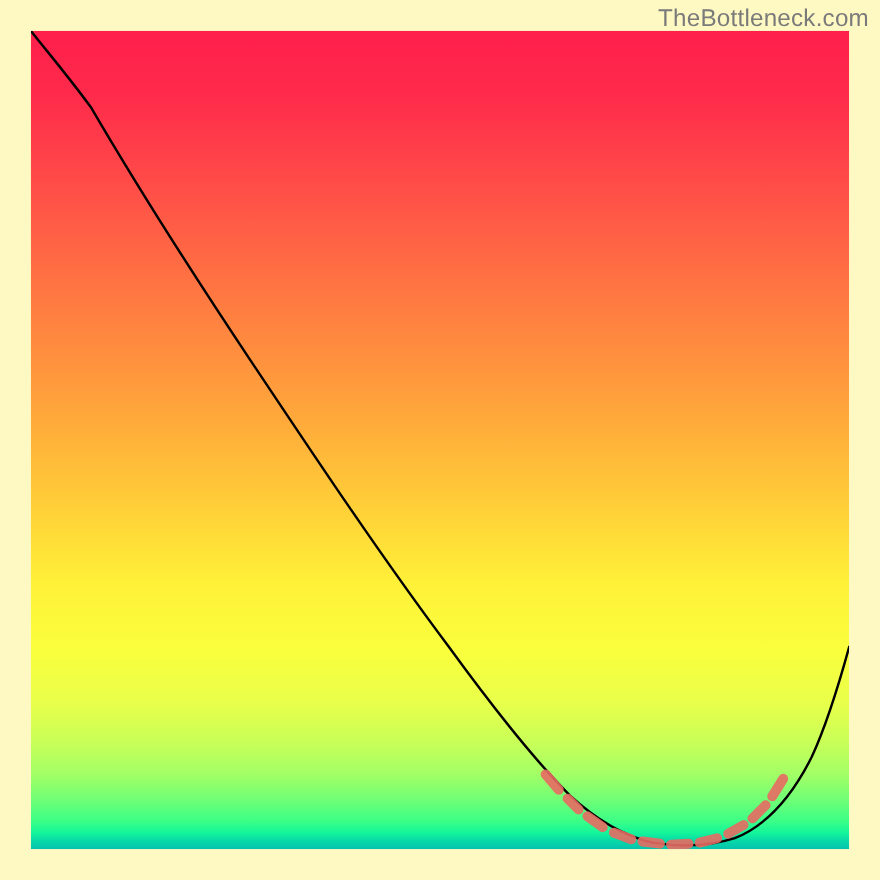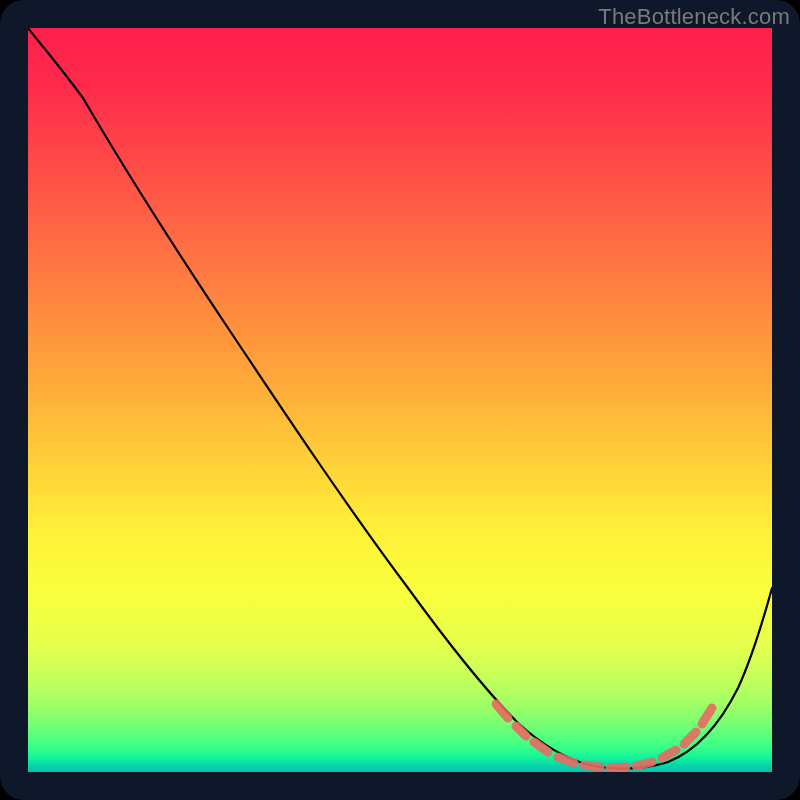--- a/index.html
+++ b/index.html
@@ -1,22 +1,21 @@
 <!DOCTYPE html>
 <html><head>
 <meta charset="utf-8">
 <style>
   * { margin: 0; padding: 0; box-sizing: border-box; }
   html, body { width: 800px; height: 800px; overflow: hidden; background: #000; }
   .frame {
     position: relative;
     width: 800px;
     height: 800px;
-    background: #0f172a;
-    border-radius: 24px;
+    background: #fef9c3;
   }
   .plot-area {
     position: absolute;
     left: 28px;
     top: 28px;
     width: 744px;
     height: 744px;
     overflow: hidden;
   }
   .gradient {

